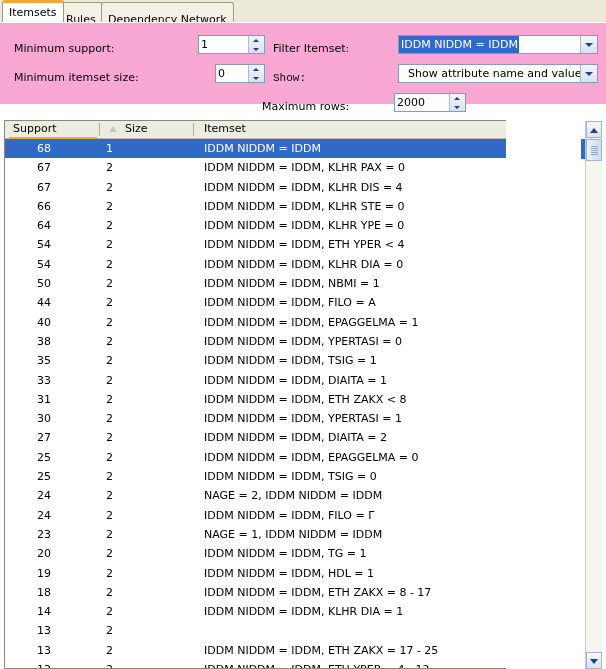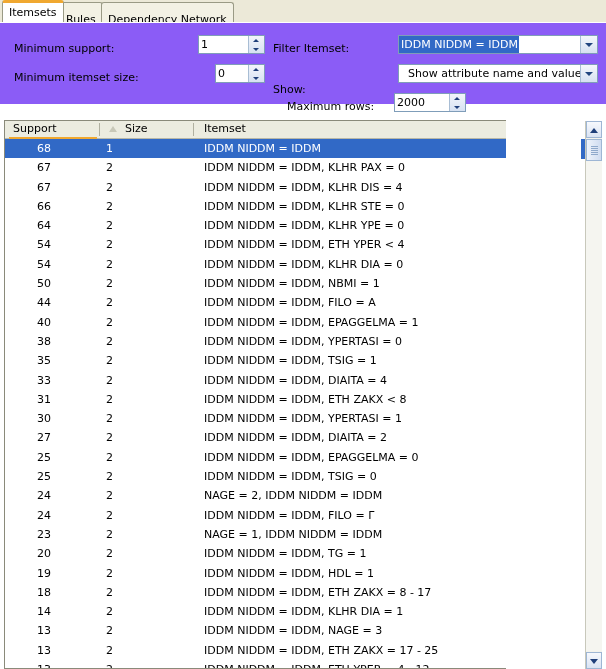--- a/index.html
+++ b/index.html
@@ -52,21 +52,21 @@
   }
   #tab-0 { left: 2px; }
   #tab-1 { left: 59px; }
   #tab-2 { left: 101px; }
 
   
   #control-panel {
     position: absolute;
     left: 0; top: 22px;
     width: 606px; height: 82px;
-    background: #8b5cf6;
+    background: #f9a8d4;
     border-top: 1px solid #ffffff;
     box-sizing: border-box;
   }
   .ctl-label {
     position: absolute;
     font-size: 11px;
     color: #000;
     white-space: nowrap;
   }
   
@@ -387,27 +387,27 @@
   <div id="chk-show-long-name"></div>
   <div id="chk-show-long-name-label">Show long name</div>
 
   <div class="ctl-label" style="left:273px; top:19px;text-align:center;">Filter Itemset:</div>
   <div class="combo" style="left:398px; top:12px; width:200px;">
     <div class="cb-text selected">IDDM NIDDM = IDDM</div>
     <div class="cb-fill"></div>
     <div class="cb-arrow"></div>
   </div>
 
-  <div class="ctl-label" style="left:273px; top:60px;">Show:</div>
+  <div class="ctl-label" style="left:273px; top:49px;font-family:Liberation Mono, monospace;">Show:</div>
   <div class="combo" style="left:398px; top:41px; width:200px;">
     <div class="cb-text">Show attribute name and value</div>
     <div class="cb-arrow"></div>
   </div>
 
-  <div class="ctl-label" style="left:287px; top:77px;">Maximum rows:</div>
+  <div class="ctl-label" style="left:262px; top:77px;">Maximum rows:</div>
   <div class="spinner" style="left:394px; top:70px; width:72px;">
     <div class="sp-val">2000</div>
     <div class="sp-btns">
       <div class="sp-up"></div>
       <div class="sp-dn"></div>
     </div>
   </div>
 </div>
 
 <div id="table-area">
@@ -480,21 +480,21 @@
           <span class="cell-itemset">IDDM NIDDM = IDDM, YPERTASI = 0</span>
         </div>
         <div class="row">
           <span class="cell-support">35</span>
           <span class="cell-size">2</span>
           <span class="cell-itemset">IDDM NIDDM = IDDM, TSIG = 1</span>
         </div>
         <div class="row">
           <span class="cell-support">33</span>
           <span class="cell-size">2</span>
-          <span class="cell-itemset">IDDM NIDDM = IDDM, DIAITA = 4</span>
+          <span class="cell-itemset">IDDM NIDDM = IDDM, DIAITA = 1</span>
         </div>
         <div class="row">
           <span class="cell-support">31</span>
           <span class="cell-size">2</span>
           <span class="cell-itemset">IDDM NIDDM = IDDM, ETH ZAKX &lt; 8</span>
         </div>
         <div class="row">
           <span class="cell-support">30</span>
           <span class="cell-size">2</span>
           <span class="cell-itemset">IDDM NIDDM = IDDM, YPERTASI = 1</span>
@@ -545,21 +545,20 @@
           <span class="cell-itemset">IDDM NIDDM = IDDM, ETH ZAKX = 8 - 17</span>
         </div>
         <div class="row">
           <span class="cell-support">14</span>
           <span class="cell-size">2</span>
           <span class="cell-itemset">IDDM NIDDM = IDDM, KLHR DIA = 1</span>
         </div>
         <div class="row">
           <span class="cell-support">13</span>
           <span class="cell-size">2</span>
-          <span class="cell-itemset">IDDM NIDDM = IDDM, NAGE = 3</span>
         </div>
         <div class="row">
           <span class="cell-support">13</span>
           <span class="cell-size">2</span>
           <span class="cell-itemset">IDDM NIDDM = IDDM, ETH ZAKX = 17 - 25</span>
         </div>
         <div class="row">
           <span class="cell-support">13</span>
           <span class="cell-size">2</span>
           <span class="cell-itemset">IDDM NIDDM = IDDM, ETH YPER = 4 - 12</span>

